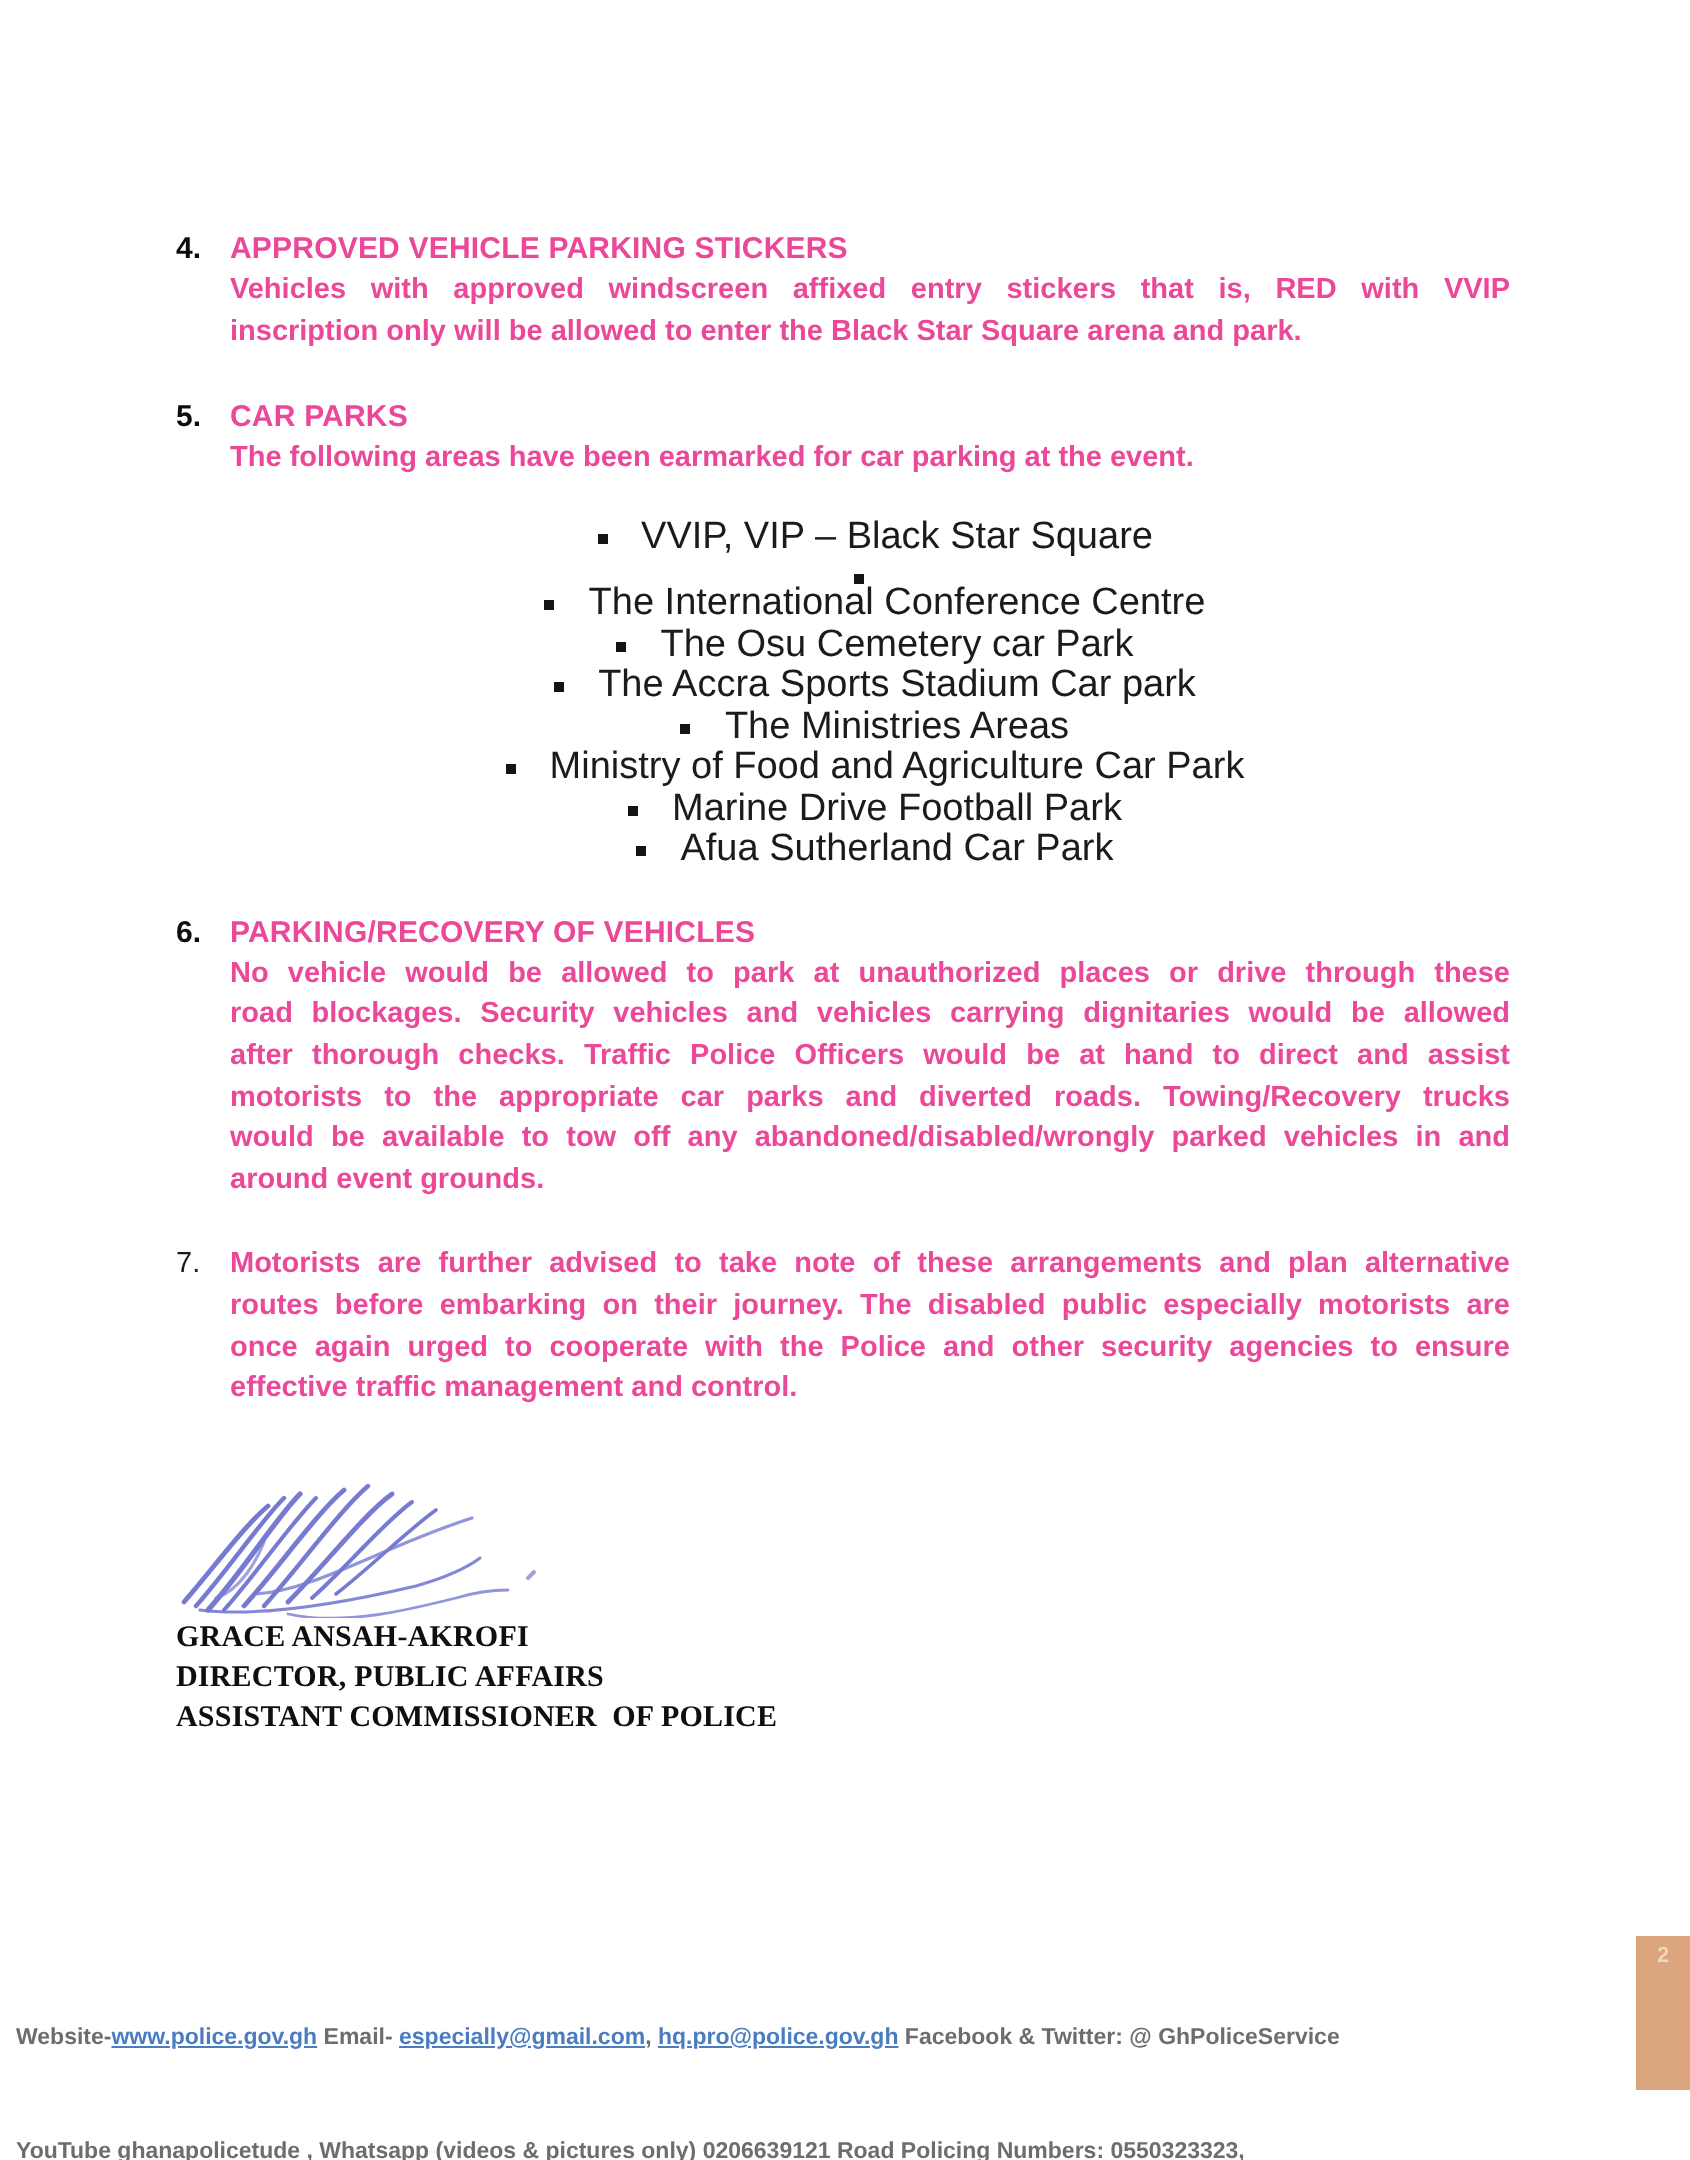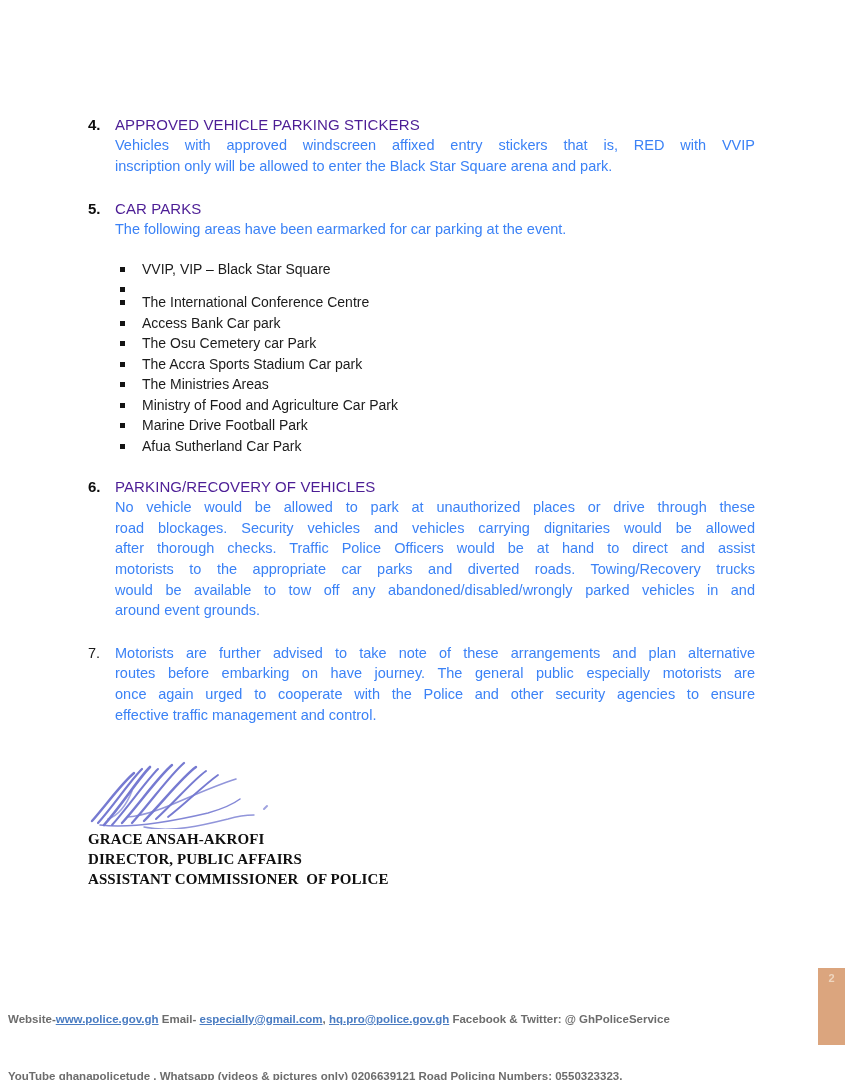--- a/index.html
+++ b/index.html
@@ -24,42 +24,43 @@
     width: 27px;
     flex: 0 0 27px;
     font-weight: bold;
     font-size: 15px;
     line-height: 20px;
     color: #0d0d0d;
   }
   .sec-num.plain { font-weight: normal; font-size: 14.5px; line-height: 20.6px; color: #1b1b1b; }
   .sec-body { width: 640px; flex: 1; }
   .sec-heading {
-    font-weight: normal;
+    font-weight: bold;
     font-size: 15px;
     line-height: 20px;
-    color: #4c1d95;
+    color: #ec4899;
     letter-spacing: 0.1px;
   }
-  .para { font-size: 14.5px; line-height: 20.6px; color: #3b82f6; }
+  .para { font-size: 14.5px; line-height: 20.6px; color: #ec4899; font-weight: bold; }
   .jline { text-align: justify; text-align-last: justify; }
   .jline.last { text-align-last: left; }
   .mt-sec5 { margin-top: 23px; }
   .mt-sec6 { margin-top: 21px; }
   .mt-sec7 { margin-top: 22px; }
   .park-list {
     list-style: none;
     margin-top: 19px;
     padding-left: 5px;
   }
   .park-list li {
     display: flex;
     align-items: flex-start;
-    font-size: 14px;
+    font-size: 19px;
     line-height: 20.5px;
+    justify-content: center;
   }
   .bullet-sq {
     flex: 0 0 auto;
     width: 5px; height: 5px;
     background: #141414;
     margin: 8px 17px 0 0;
   }
   .sig-wrap { margin-top: 32px; height: 72px; }
   .sig-block { margin-top: 0; font-family: Liberation Serif, serif; }
   .sig-line {
@@ -135,24 +136,20 @@
             </li>
           <li>
               <span class="bullet-sq"></span>
             </li>
           <li>
               <span class="bullet-sq"></span>
               <span>The International Conference Centre</span>
             </li>
           <li>
               <span class="bullet-sq"></span>
-              <span>Access Bank Car park</span>
-            </li>
-          <li>
-              <span class="bullet-sq"></span>
               <span>The Osu Cemetery car Park</span>
             </li>
           <li>
               <span class="bullet-sq"></span>
               <span>The Accra Sports Stadium Car park</span>
             </li>
           <li>
               <span class="bullet-sq"></span>
               <span>The Ministries Areas</span>
             </li>
@@ -185,21 +182,21 @@
           <div class="jline last">around event grounds.</div>
         </div>
       </div>
     </div>
 
     <div class="sec-row mt-sec7">
       <div class="sec-num plain">7.</div>
       <div class="sec-body">
         <div class="para">
           <div class="jline">Motorists are further advised to take note of these arrangements and plan alternative</div>
-          <div class="jline">routes before embarking on have journey. The general public especially motorists are</div>
+          <div class="jline">routes before embarking on their journey. The disabled public especially motorists are</div>
           <div class="jline">once again urged to cooperate with the Police and other security agencies to ensure</div>
           <div class="jline last">effective traffic management and control.</div>
         </div>
       </div>
     </div>
 
     <div class="sig-wrap">
       <svg width="185" height="72" viewBox="0 0 185 72">
         <g fill="none" stroke="#767ad1" stroke-linecap="round">
           <path d="M4,64 C18,48 34,26 46,16" stroke-width="2.4"></path>

